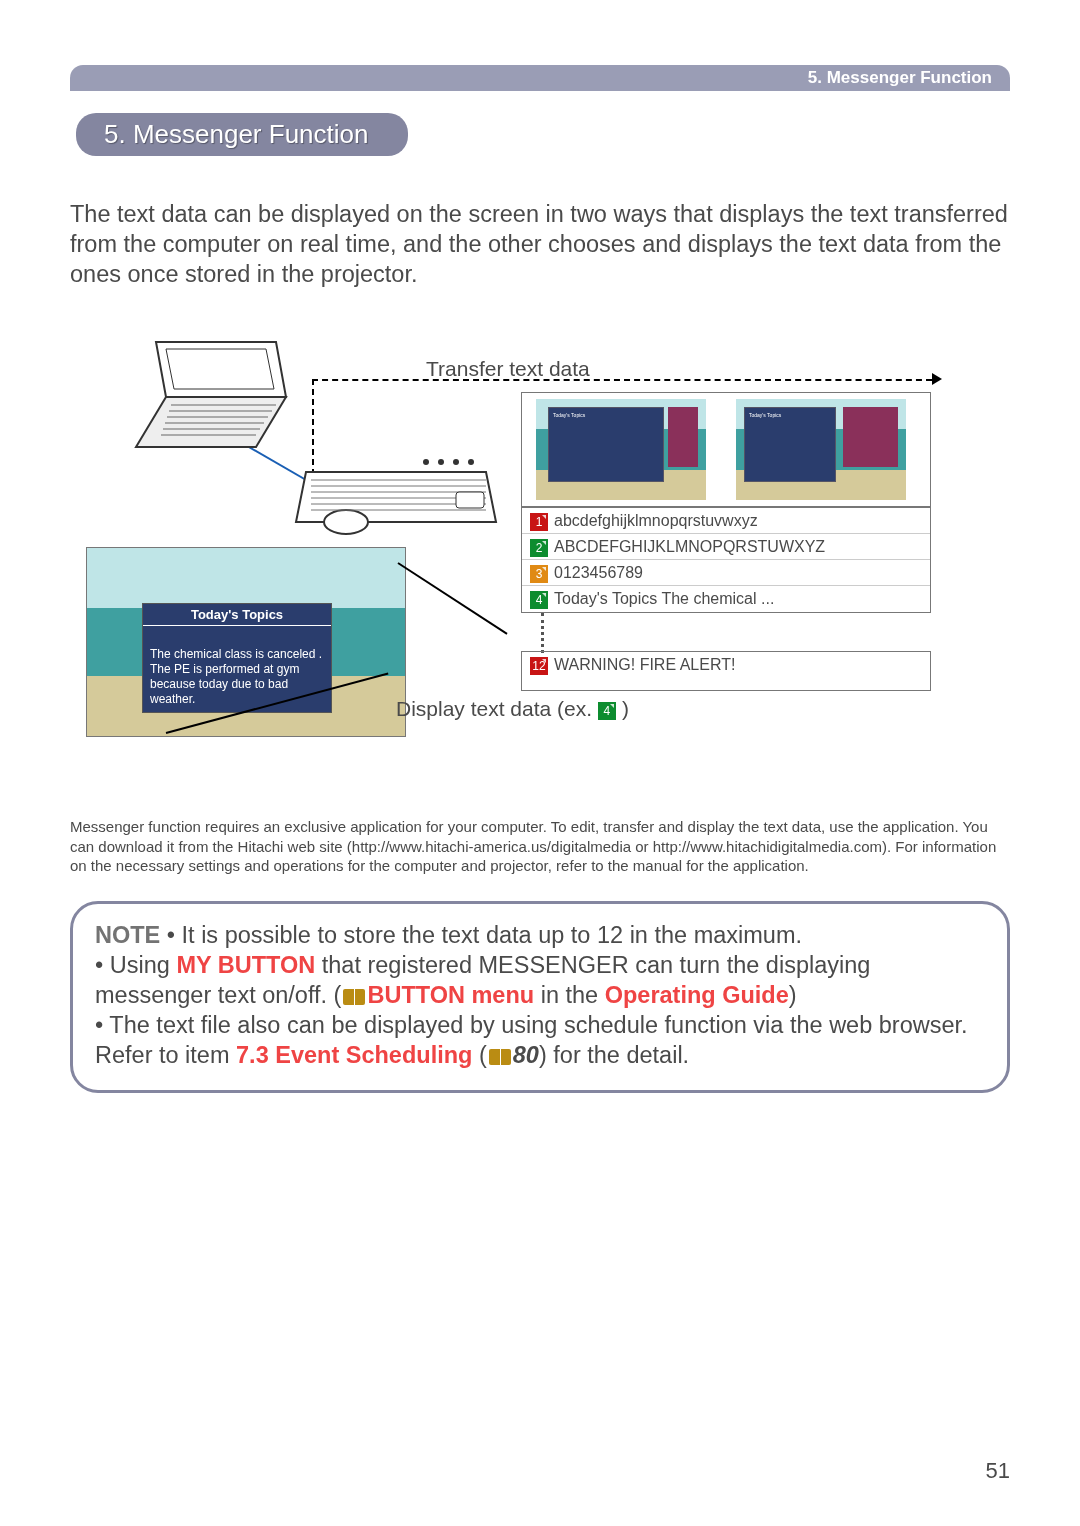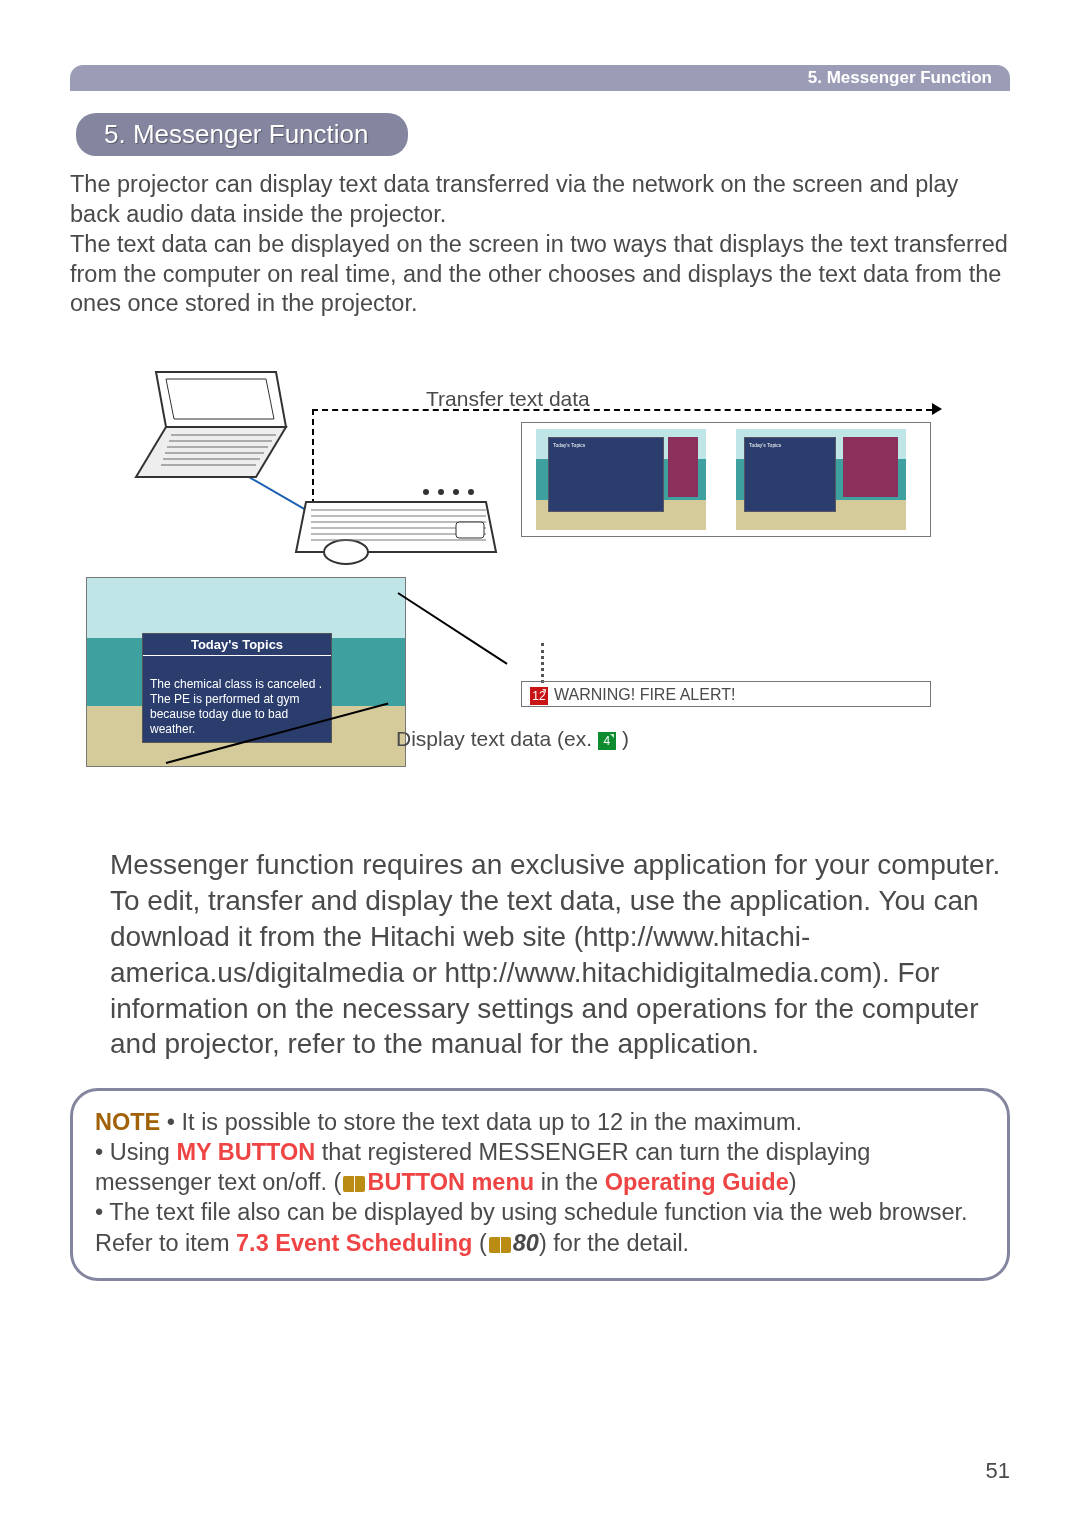--- a/index.html
+++ b/index.html
@@ -110,21 +110,21 @@
   .msg-row:last-child { border-bottom: none; }
   .msg-dots {
     position: absolute;
     left: 455px; top: 296px;
     width: 2px; height: 40px;
     border-left: 3px dotted #555;
   }
   .msg-warn {
     position: absolute;
     left: 435px; top: 334px;
-    width: 410px; height: 26px; line-height:26px;
+    width: 410px; height: 40px; line-height:26px;
     border: 1px solid #777;
     padding-left: 8px;
     font-size: 16px;
   }
   .badge {
     display: inline-block;
     vertical-align: middle;
     width: 18px; height: 18px;
     font-size: 12px; line-height: 18px;
     text-align: center; color: #fff;
@@ -181,33 +181,32 @@
     position:absolute; left:80px; top:415px; width:230px; height:1px;
     border-top:2px solid #000;
     transform: rotate(-15deg); transform-origin:left;
   }
   .disp-line2 {
     position:absolute; left:312px; top:245px; width:130px; height:1px;
     border-top:2px solid #000;
     transform: rotate(33deg); transform-origin:left;
   }
   .body-para {
-    font-size: 28px;
+    font-size: 15px;
     line-height: 1.28;
     margin-bottom: 26px;
-    margin-left: 40px;
   }
   .note-box {
     border: 3px solid #8486a0;
     border-radius: 28px;
     padding: 16px 22px 20px 22px;
     font-size: 23.5px;
     line-height: 1.28;
   }
-  .note-label { font-weight: bold; color:#a16207; }
+  .note-label { font-weight: bold; color:#737373; }
   .bold-inline { font-weight: bold; color:#ef4444; }
   .italic { font-style: italic; font-weight: bold; }
   .book-icon {
     display:inline-block; width:22px; height:16px;
     background:#ba8c13; margin:0 2px; vertical-align:-2px;
     position:relative; border-radius:2px;
   }
   .book-icon::before {
     content:""; position:absolute; left:50%; top:0; width:1px; height:100%;
     background:#fff;
@@ -220,21 +219,21 @@
 </head>
 <body>
 
 
 
 <div class="header-bar">5. Messenger Function</div>
 
 <div class="section-pill">5. Messenger Function</div>
 
 <div class="intro">
-  <span>The projector can display text data transferred via the network on the screen and play back audio data inside the projector.</span><br>
+  <br>
   <span>The text data can be displayed on the screen in two ways that displays the text transferred from the computer on real time, and the other chooses and displays the text data from the ones once stored in the projector.</span>
 </div>
 
 <div class="diagram">
 
   <div class="arrow-down-line"></div>
   <div class="arrow-to-screens-line"></div>
   <div class="arrow-head-right"></div>
   <div class="blue-line"></div>
 
@@ -260,20 +259,26 @@
     <div class="screen">
       <div class="card-big">Today's Topics</div>
       <div class="card-small"></div>
     </div>
     <div class="screen">
       <div class="card-big" style="left:8px;right:70px">Today's Topics</div>
       <div class="card-small" style="width:55px"></div>
     </div>
   </div>
 
+  <div class="msglist">
+    <div class="msg-row"><span class="badge b-red">1</span><span>abcdefghijklmnopqrstuvwxyz</span></div>
+    <div class="msg-row"><span class="badge b-grn">2</span><span>ABCDEFGHIJKLMNOPQRSTUWXYZ</span></div>
+    <div class="msg-row"><span class="badge b-org">3</span><span>0123456789</span></div>
+    <div class="msg-row"><span class="badge b-grn">4</span><span>Today's Topics The chemical ...</span></div>
+  </div>
   <div class="msg-dots"></div>
   <div class="msg-warn"><span class="badge b-red">12</span><span>WARNING! FIRE ALERT!</span></div>
 
   <div class="projector-area">
     <svg viewBox="0 0 220 100">
       <polygon points="20,20 200,20 210,70 10,70" fill="#fff" stroke="#333" stroke-width="2"></polygon>
       <ellipse cx="60" cy="70" rx="22" ry="12" fill="#fff" stroke="#333" stroke-width="2"></ellipse>
       <g stroke="#777">
           <line x1="25" y1="28" x2="200" y2="28"></line>
           <line x1="25" y1="34" x2="200" y2="34"></line>

